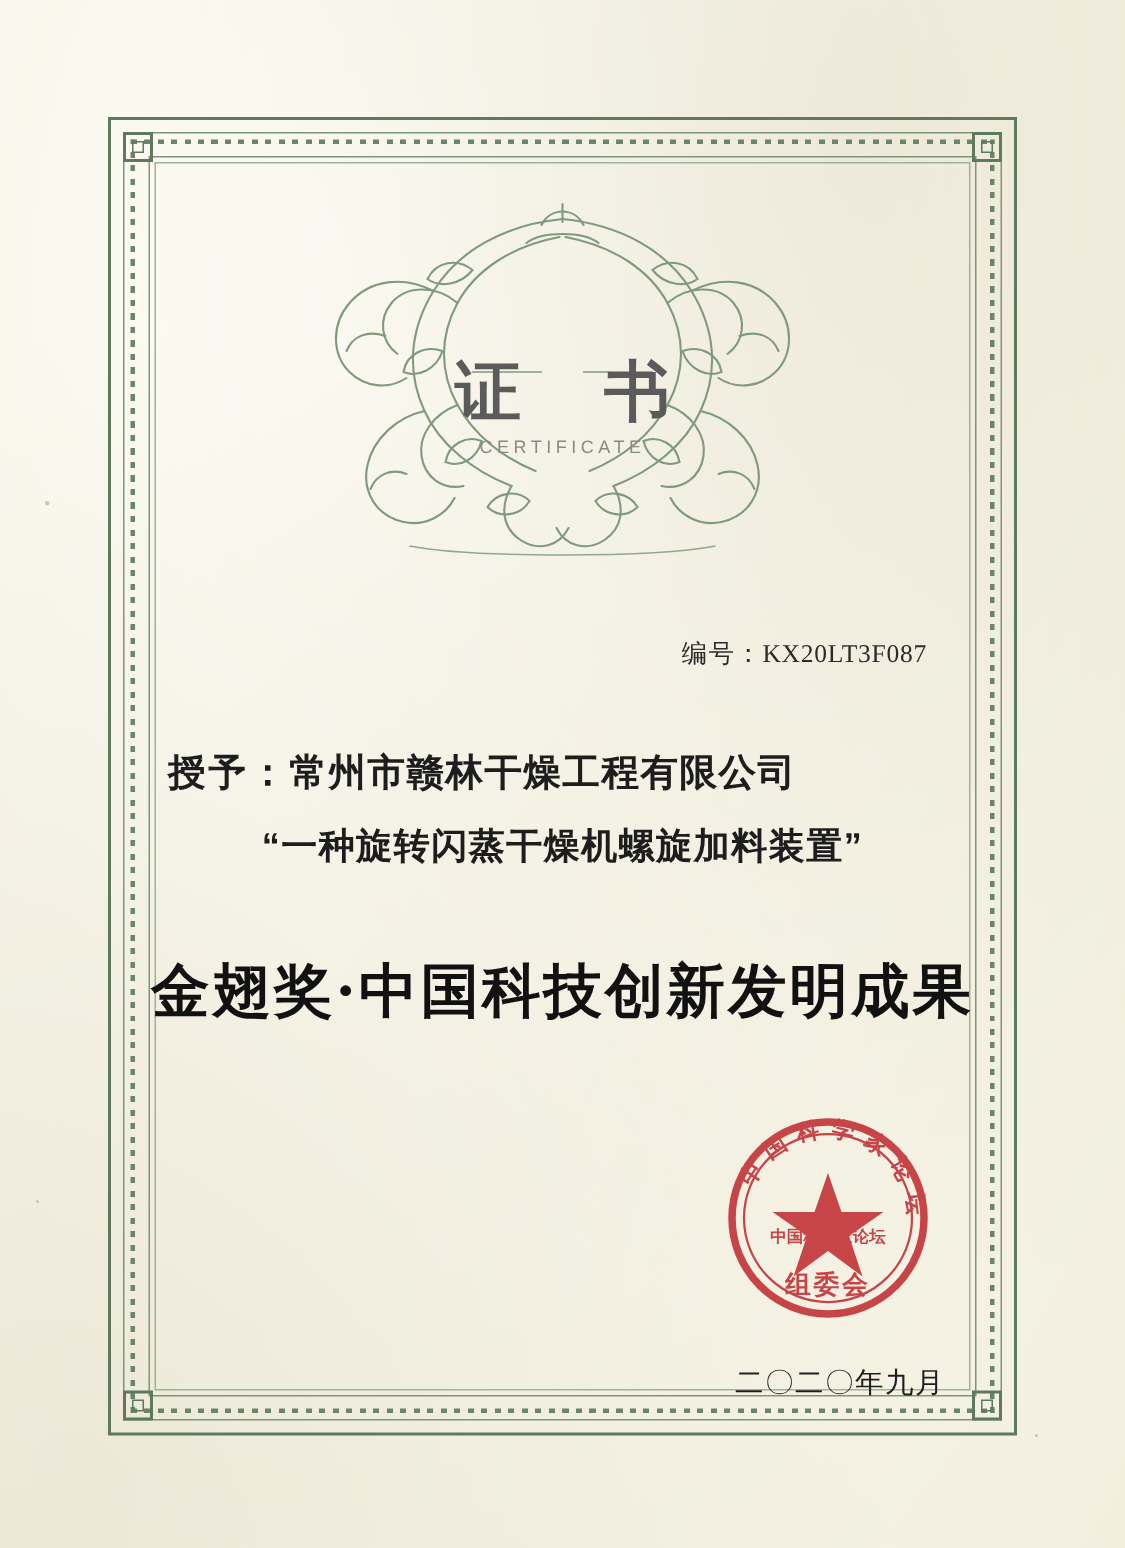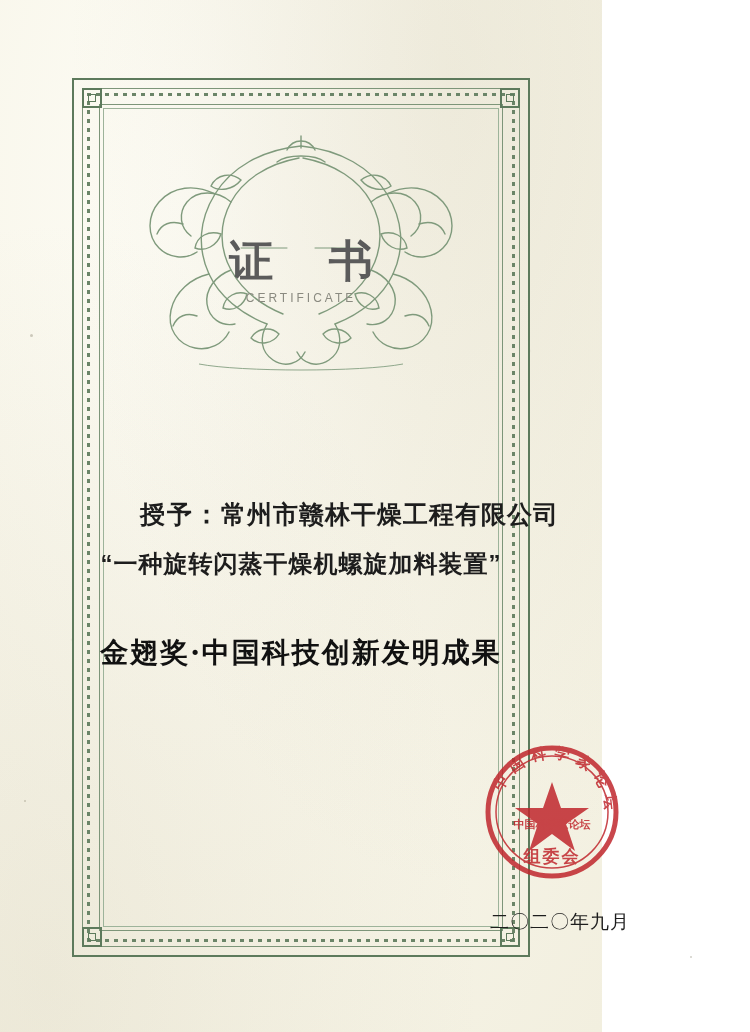--- a/index.html
+++ b/index.html
@@ -10,21 +10,21 @@
     width: 750px;
     height: 1032px;
     background: #ffffff;
     font-family: "Liberation Serif", serif;
     overflow: hidden;
   }
 
   
   #certificate {
     position: relative;
-    width: 602px;
+    width: 750px;
     height: 1032px;
     background:
       radial-gradient(ellipse at 30% 18%, #fdfcf5 0%, #f8f6ea 45%, #f2efdf 100%);
     box-sizing: border-box;
   }
   
   #certificate::before {
     content: "";
     position: absolute;
     inset: 0;
@@ -154,21 +154,21 @@
   }
   .serial .label { letter-spacing: 1px; }
   .serial .value {
     font-family: "Liberation Serif", serif;
     letter-spacing: 0.5px;
   }
 
   
   .award-line {
     position: absolute;
-    left: 140px;
+    left: 112px;
     top: 498px;
     font-family: "DejaVu Serif", "Liberation Serif", serif;
     font-size: 25px;
     font-weight: bold;
     color: #1d1d1d;
     letter-spacing: 1px;
   }
   .award-line .prefix { letter-spacing: 2px; }
   .project-line {
     position: absolute;
@@ -182,21 +182,21 @@
     color: #1d1d1d;
     letter-spacing: 1px;
   }
   .headline {
     position: absolute;
     left: 0;
     right: 0;
     top: 634px;
     text-align: center;
     font-family: "DejaVu Serif", "Liberation Serif", serif;
-    font-size: 28px;
+    font-size: 39px;
     font-weight: bold;
     color: #111111;
     letter-spacing: 2px;
   }
 
   
   .seal {
     position: absolute;
     left: 478px;
     top: 738px;
@@ -277,20 +277,23 @@
       <path d="M224 120 L270 120" stroke-width="1"></path>
     </g>
     <g stroke="#90a88c" stroke-width="1" fill="none">
       <path d="M108 236 C150 244 270 244 312 236"></path>
     </g>
   </svg>
 
   <div class="title-zh">证 书</div>
   <div class="title-en">CERTIFICATE</div>
 
+  <div class="serial">
+    <span class="label">编号：</span><span class="value">KX20LT3F087</span>
+  </div>
 
   <div class="award-line">
     <span class="prefix">授予：</span><span>常州市赣林干燥工程有限公司</span>
   </div>
   <div class="project-line">“一种旋转闪蒸干燥机螺旋加料装置”</div>
   <div class="headline">金翅奖·中国科技创新发明成果</div>
 
   <svg class="seal" viewBox="0 0 148 148">
     <defs>
       <path id="arcTop" d="M 20 74 A 54 54 0 0 1 128 74"></path>

